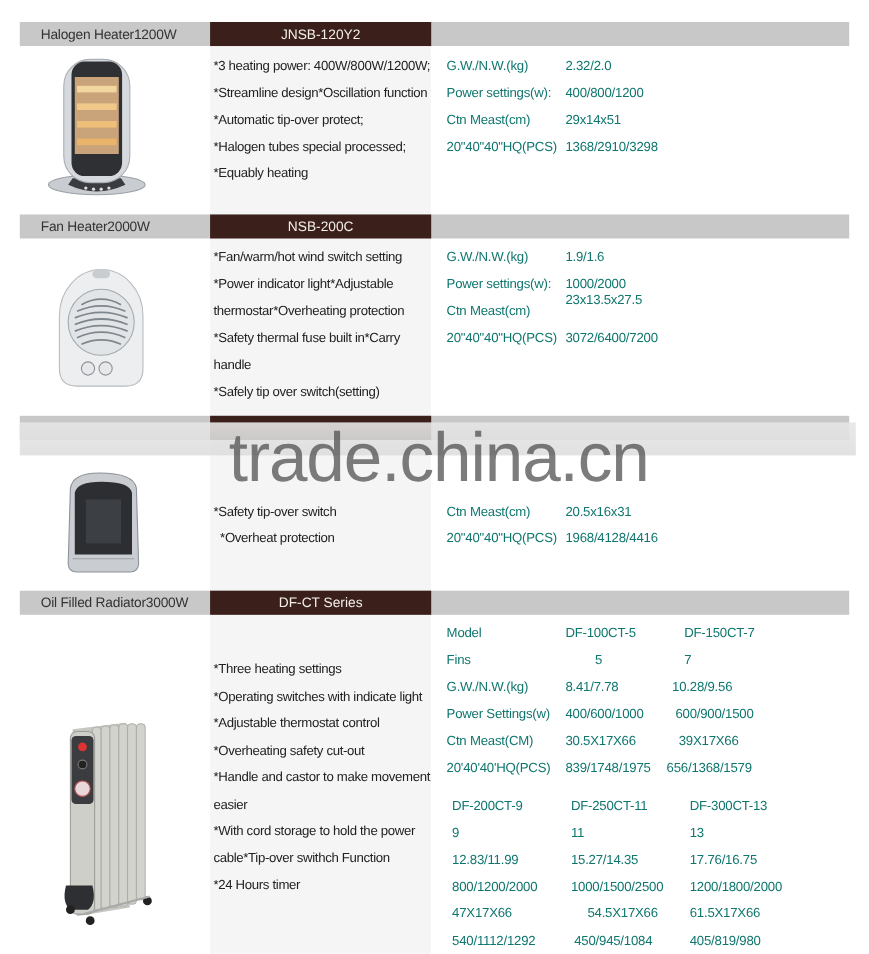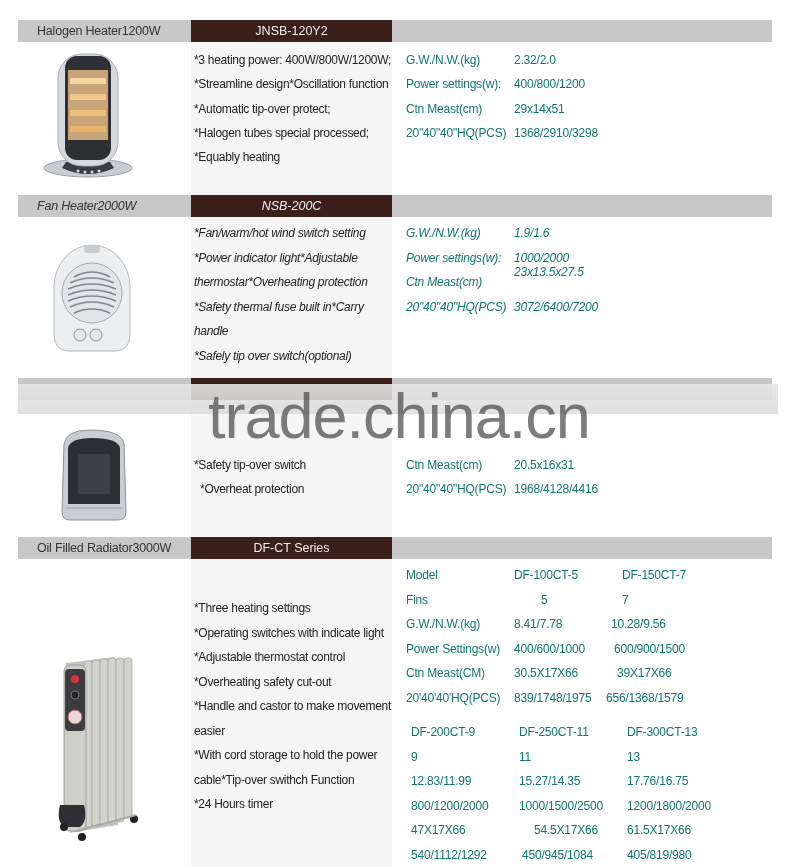--- a/index.html
+++ b/index.html
@@ -58,21 +58,21 @@
     <span class="spec-v" style="left:122px;top:11px;">2.32/2.0</span>
     <span class="spec-k" style="left:14px;top:35px;">Power settings(w):</span>
     <span class="spec-v" style="left:122px;top:35px;">400/800/1200</span>
     <span class="spec-k" style="left:14px;top:60px;">Ctn Meast(cm)</span>
     <span class="spec-v" style="left:122px;top:60px;">29x14x51</span>
     <span class="spec-k" style="left:14px;top:84px;">20"40"40"HQ(PCS)</span>
     <span class="spec-v" style="left:122px;top:84px;">1368/2910/3298</span>
   </div>
 </div>
 
-<div class="section" style="top:195px;height:183px;font-style:italic;">
+<div class="section" style="top:195px;height:183px;">
   <div class="band" style="top:0;">
     <span class="cat">Fan Heater2000W</span>
     <div class="model">NSB-200C</div>
   </div>
   <div class="img-cell" style="top:22px;height:161px;">
     <svg width="173" height="150" viewBox="0 0 173 150">
       <path d="M36 70 A38 42 0 1 1 112 70 L112 118 Q112 134 96 134 L52 134 Q36 134 36 118 Z" fill="#eceeef" stroke="#b7bbbf"></path>
       <rect x="66" y="28" width="16" height="8" rx="4" fill="#c9cdd0"></rect>
       <circle cx="74" cy="76" r="30" fill="#e2e5e7" stroke="#a5aaae"></circle>
       <g stroke="#7f868c" stroke-width="1.6" fill="none">
@@ -87,21 +87,21 @@
       <circle cx="62" cy="118" r="6" fill="#e6e8ea" stroke="#8d9398"></circle>
       <circle cx="78" cy="118" r="6" fill="#e6e8ea" stroke="#8d9398"></circle>
     </svg>
   </div>
   <div class="feat-cell" style="top:22px;height:161px;">
     <span class="feat" style="top:9px;">*Fan/warm/hot wind switch setting</span>
     <span class="feat" style="top:34px;">*Power indicator light*Adjustable</span>
     <span class="feat" style="top:58px;">thermostar*Overheating protection</span>
     <span class="feat" style="top:83px;">*Safety thermal fuse built in*Carry</span>
     <span class="feat" style="top:107px;">handle</span>
-    <span class="feat" style="top:132px;">*Safely tip over switch(optional)</span>
+    <span class="feat" style="top:132px;">*Safely tip over switch(setting)</span>
   </div>
   <div class="spec-cell" style="top:22px;height:161px;">
     <span class="spec-k" style="left:14px;top:9px;">G.W./N.W.(kg)</span>
     <span class="spec-v" style="left:122px;top:9px;">1.9/1.6</span>
     <span class="spec-k" style="left:14px;top:34px;">Power settings(w):</span>
     <span class="spec-v" style="left:122px;top:34px;">1000/2000</span>
     <span class="spec-k" style="left:14px;top:58px;">Ctn Meast(cm)</span>
     <span class="spec-v" style="left:122px;top:48px;">23x13.5x27.5</span>
     <span class="spec-k" style="left:14px;top:83px;">20"40"40"HQ(PCS)</span>
     <span class="spec-v" style="left:122px;top:83px;">3072/6400/7200</span>

